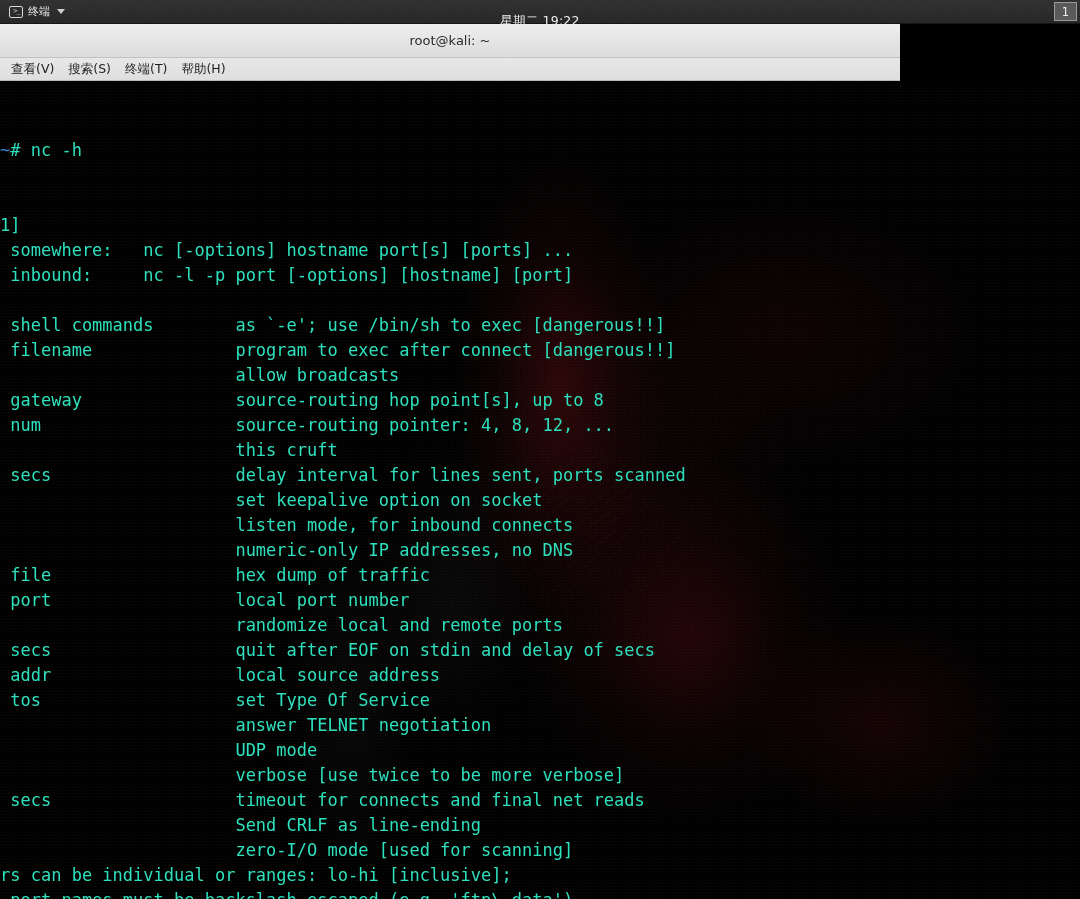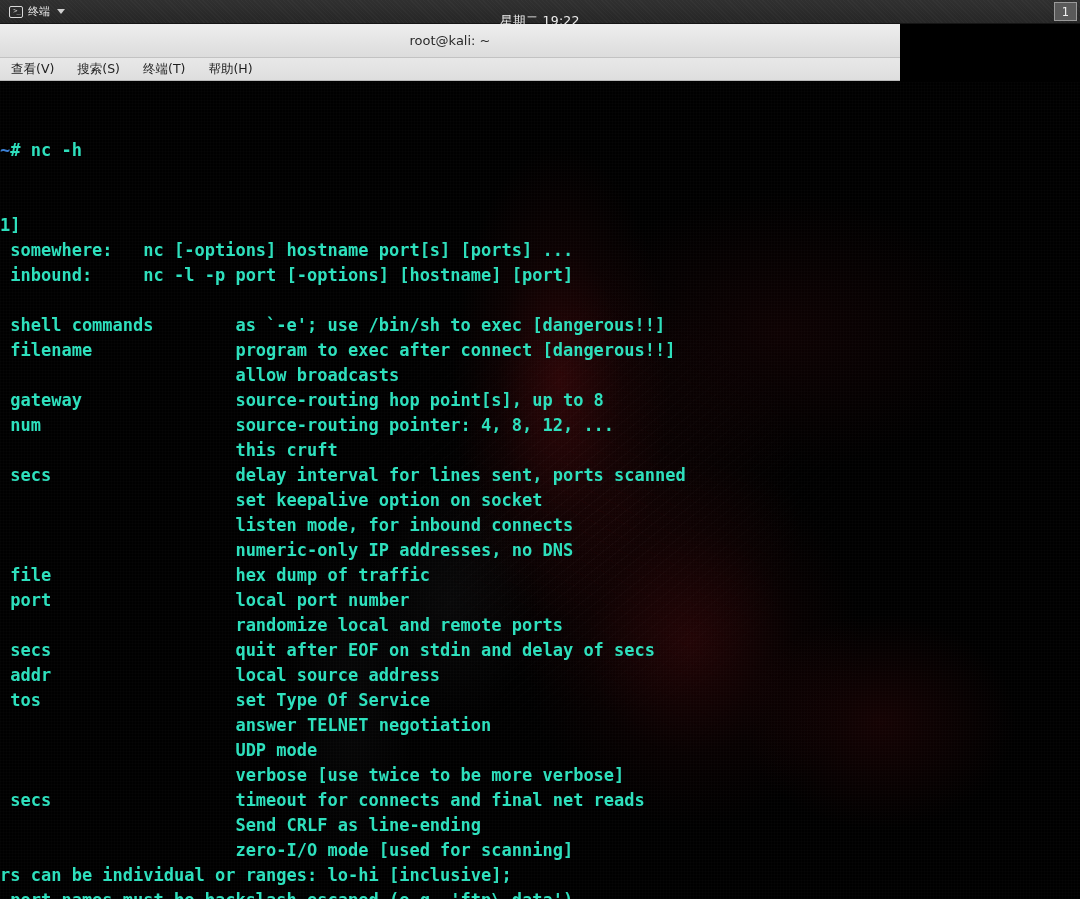--- a/index.html
+++ b/index.html
@@ -57,21 +57,21 @@
     background:linear-gradient(#eeeeee,#dcdcdc);
     border-bottom:1px solid #c2c2c2;
     display:flex;align-items:center;justify-content:center;
   }
   #title-text{ font-size:13px;color:#2a2a2a; }
 
   #menubar{
     height:23px; width:100%;
     background:linear-gradient(#e8e8e8,#dedede);
     border-bottom:1px solid #b9b9b9;
-    display:flex; align-items:center; gap:9px; padding-left:4px;
+    display:flex; align-items:center; gap:0px; padding-left:4px;
   }
   .menu-item{
     font-size:12.5px; color:#1e1e1e; padding:2px 7px; line-height:1;
     white-space:nowrap;
   }
 
   
   #screen{
     position:absolute; left:0; top:58px; width:1080px; height:817px;
     background:#000;
@@ -108,21 +108,21 @@
   #term-text{
     position:absolute; left:0; top:0; width:100%;
     padding:6px 0 0 0;
     font-family:"DejaVu Sans Mono", monospace;
     font-size:17px;
     line-height:25px;
     color:#2ee0bd;
     white-space:pre;
     letter-spacing:0px;
   }
-  .line{ height:25px;font-weight:bold; }
+  .line{ height:25px; }
   .blue{ color:#3b7fd4; }
   .cyanbright{ color:#2ee0bd; }
 </style>
 </head>
 <body>
 
 <div id="top-panel">
   <div class="panel-task">
     <span class="term-glyph">&gt;_</span>
     <span class="panel-task-label">终端</span>

